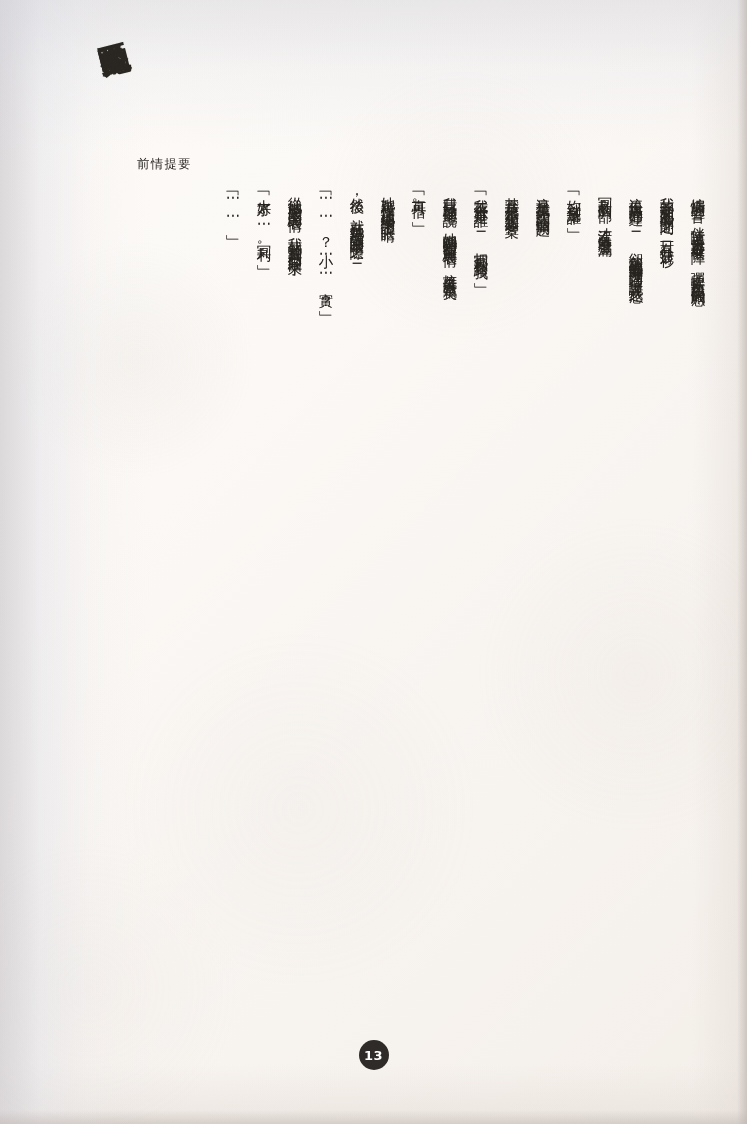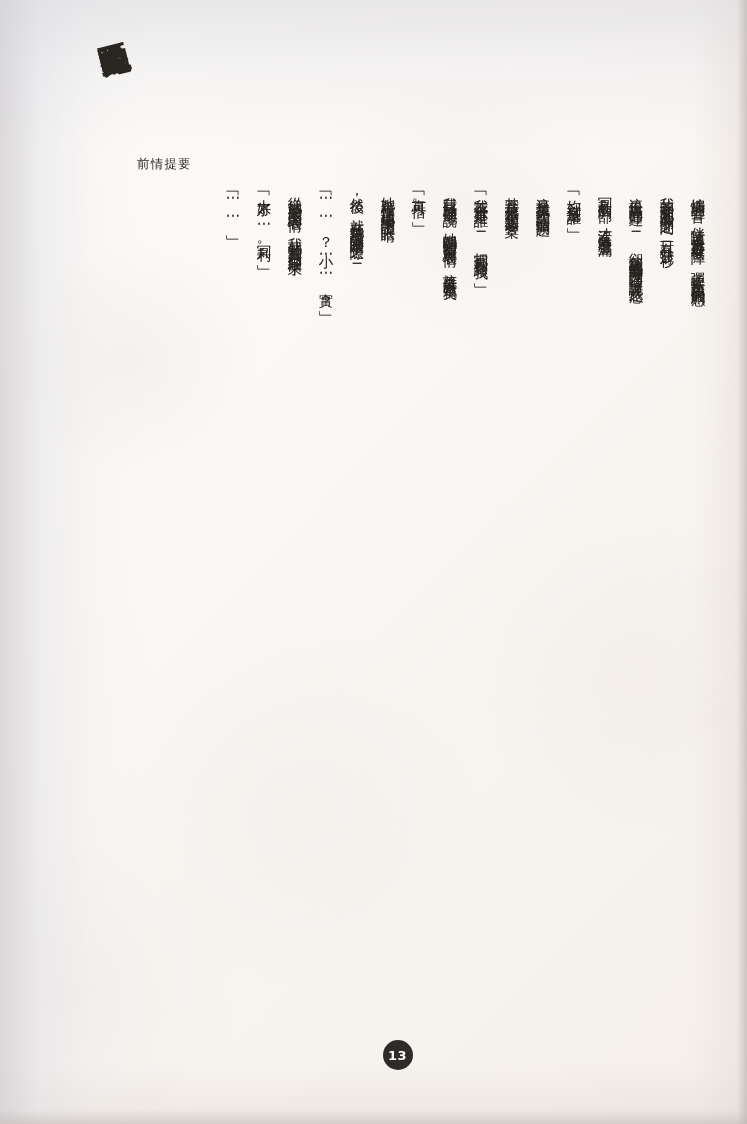--- a/index.html
+++ b/index.html
@@ -150,21 +150,20 @@
     border-radius: 50%;
     background: #2e2b28;
     color: #ffffff;
     font-family: "DejaVu Sans", sans-serif;
     font-size: 13px;
     font-weight: bold;
     display: flex;
     align-items: center;
     justify-content: center;
     letter-spacing: 0.5px;
-    margin-left: 24px;
   }
 </style>
 </head>
 <body>
 
 <div id="page">
   <div class="paper"></div>
   <div class="grain"></div>
   <div class="tint"></div>
   <div class="tint2"></div>

